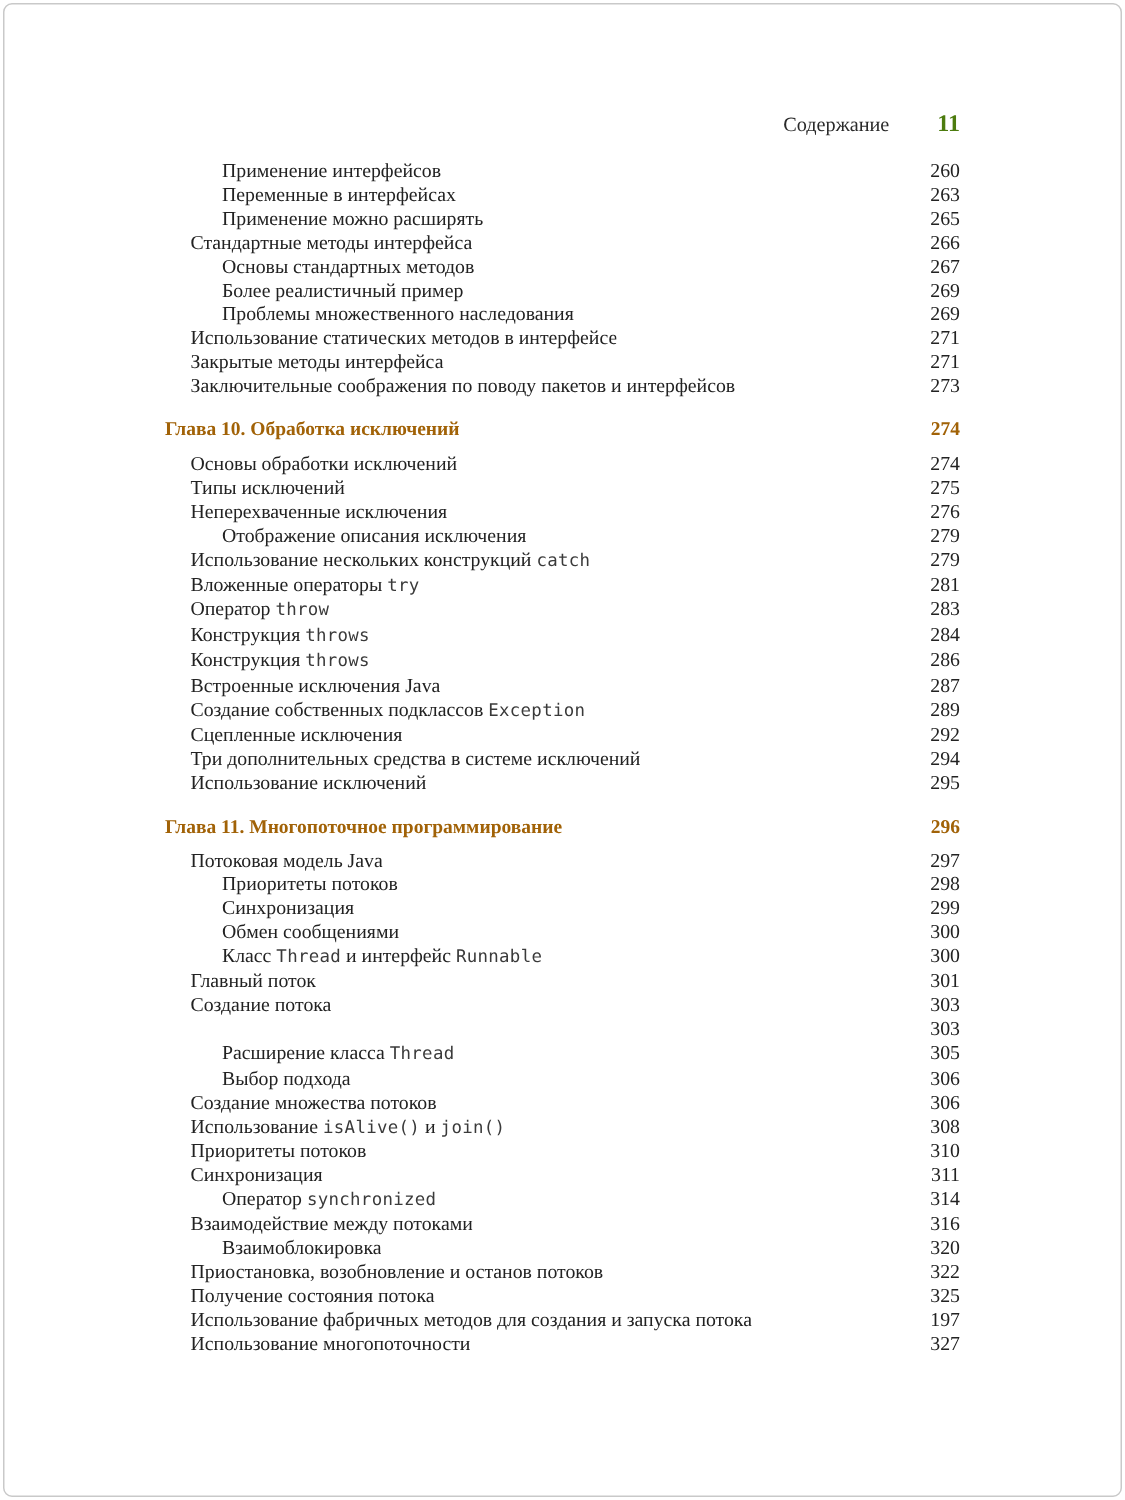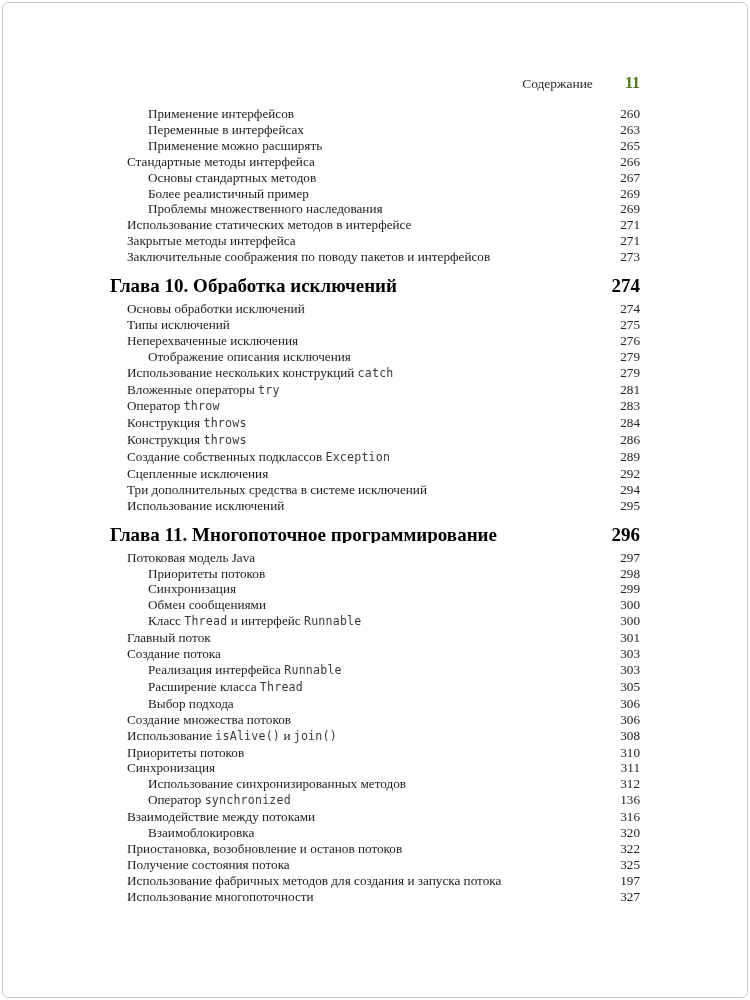--- a/index.html
+++ b/index.html
@@ -62,24 +62,24 @@
   .row .page {
     margin-left: auto;
     padding-left: 10px;
     text-align: left;
   }
   .row.lvl0 { padding-left: 0; }
   .row.lvl1 { padding-left: 17px; }
   .row.lvl2 { padding-left: 38px; }
   .row.chapter {
     font-weight: bold;
-    font-size: 19px;
+    font-size: 13px;
     margin-top: 13px;
     margin-bottom: 7px;
-    color: #000000;
+    color: #a16207;
   }
   .mono {
     font-family: "DejaVu Sans Mono", monospace;
     font-size: 0.88em;
     color: #3a3a3a;
     letter-spacing: 0.2px;
   }
 </style>
 </head>
 <body>
@@ -166,20 +166,24 @@
       </div>
       <div class="row lvl1">
         <span class="title">Конструкция <span class="mono">throws</span></span>
         <span class="page">284</span>
       </div>
       <div class="row lvl1">
         <span class="title">Конструкция <span class="mono">throws</span></span>
         <span class="page">286</span>
       </div>
       <div class="row lvl1">
+        <span class="title">Встроенные исключения Java</span>
+        <span class="page">287</span>
+      </div>
+      <div class="row lvl1">
         <span class="title">Создание собственных подклассов <span class="mono">Exception</span></span>
         <span class="page">289</span>
       </div>
       <div class="row lvl1">
         <span class="title">Сцепленные исключения</span>
         <span class="page">292</span>
       </div>
       <div class="row lvl1">
         <span class="title">Три дополнительных средства в системе исключений</span>
         <span class="page">294</span>
@@ -214,21 +218,20 @@
       </div>
       <div class="row lvl1">
         <span class="title">Главный поток</span>
         <span class="page">301</span>
       </div>
       <div class="row lvl1">
         <span class="title">Создание потока</span>
         <span class="page">303</span>
       </div>
       <div class="row lvl2">
-        <span class="title">Реализация интерфейса <span class="mono">Runnable</span></span>
         <span class="page">303</span>
       </div>
       <div class="row lvl2">
         <span class="title">Расширение класса <span class="mono">Thread</span></span>
         <span class="page">305</span>
       </div>
       <div class="row lvl2">
         <span class="title">Выбор подхода</span>
         <span class="page">306</span>
       </div>
@@ -242,26 +245,22 @@
       </div>
       <div class="row lvl1">
         <span class="title">Приоритеты потоков</span>
         <span class="page">310</span>
       </div>
       <div class="row lvl1">
         <span class="title">Синхронизация</span>
         <span class="page">311</span>
       </div>
       <div class="row lvl2">
-        <span class="title">Использование синхронизированных методов</span>
-        <span class="page">312</span>
-      </div>
-      <div class="row lvl2">
         <span class="title">Оператор <span class="mono">synchronized</span></span>
-        <span class="page">136</span>
+        <span class="page">314</span>
       </div>
       <div class="row lvl1">
         <span class="title">Взаимодействие между потоками</span>
         <span class="page">316</span>
       </div>
       <div class="row lvl2">
         <span class="title">Взаимоблокировка</span>
         <span class="page">320</span>
       </div>
       <div class="row lvl1">

